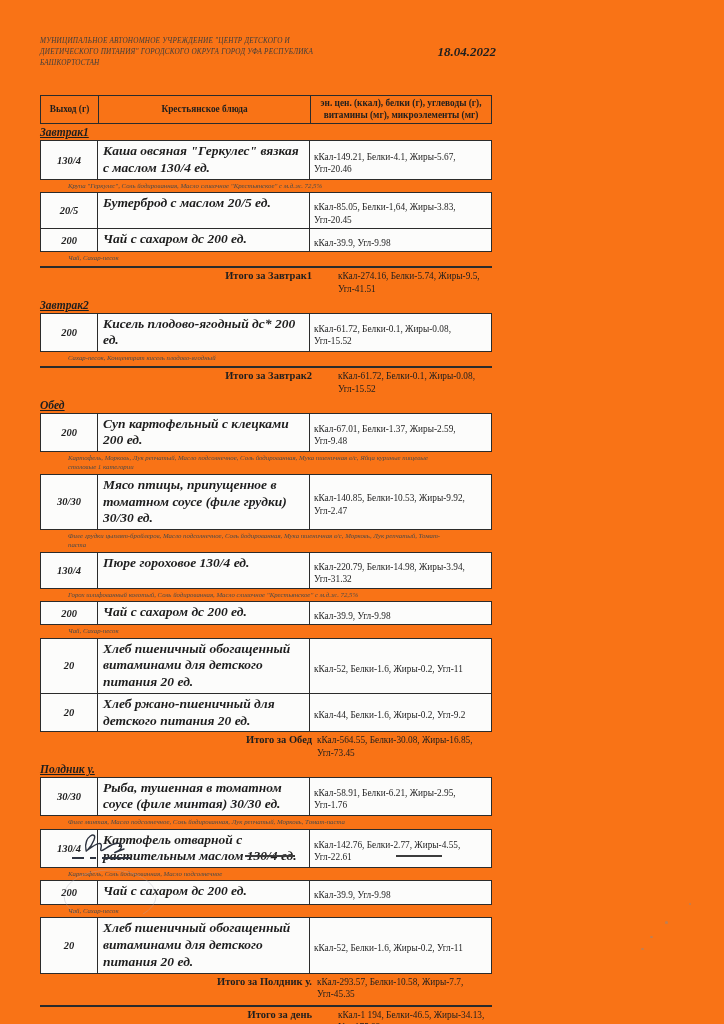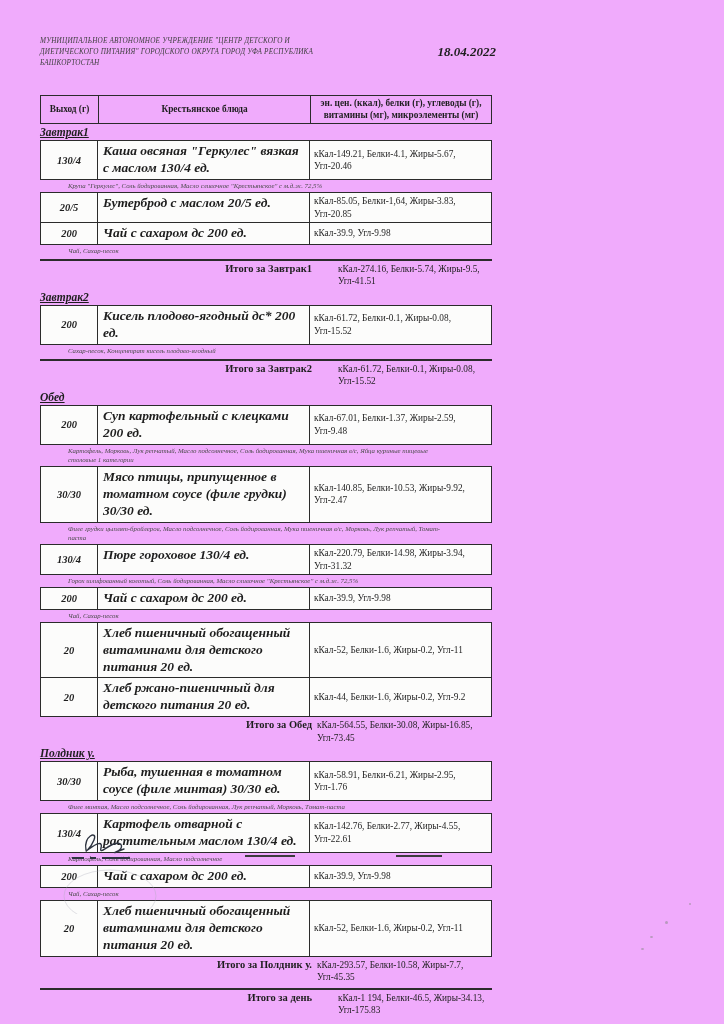--- a/index.html
+++ b/index.html
@@ -1,17 +1,17 @@
 <!DOCTYPE html>
 <html><head>
 <meta charset="utf-8">
 <style>
   html,body{margin:0;padding:0;background:#e8e8e8;}
   .page{
-    position:relative;width:724px;height:1024px;background:#f0abfc;
+    position:relative;width:724px;height:1024px;background:#f97316;
     font-family:"Liberation Serif","DejaVu Serif",serif;color:#1e1e1e;
     overflow:hidden;margin:0 auto;box-shadow:0 0 4px rgba(0,0,0,.2);
   }
   .org{
     position:absolute;left:40px;top:36px;width:300px;
     font-size:7.2px;line-height:1.5;font-style:italic;color:#3d3d3d;
     text-transform:uppercase;letter-spacing:.2px;
   }
   .date{
     position:absolute;left:426px;top:44px;width:70px;
@@ -37,21 +37,21 @@
   .menu-row+.menu-row{margin-top:-1.5px;}
   .cell-portion{
     font-weight:bold;font-style:italic;font-size:10.5px;padding:2px;
     display:flex;align-items:center;justify-content:center;
     border-right:1.5px solid #2b2b2b;
   }
   .cell-name{
     font-weight:bold;font-style:italic;font-size:13.5px;line-height:1.25;
     padding:2px 5px;border-right:1.5px solid #2b2b2b;
   }
-  .cell-nutr{font-size:9.3px;line-height:1.35;padding:2px 4px;display:flex;align-items:center;}
+  .cell-nutr{font-size:9.3px;line-height:1.35;padding:2px 4px;display:flex;align-items:center;margin-top:6px;}
   .note{
     font-size:6.8px;font-style:italic;color:#4a4a4a;line-height:1.35;
     margin:1px 0 2px 28px;width:385px;
   }
   .total-row{display:grid;grid-template-columns:272px 1fr;margin:2px 0 3px;}
   .total-row.divider{border-top:2.5px solid #2b2b2b;padding-top:2px;margin-top:4px;gap:21px;}
   .total-label{font-weight:bold;font-size:10.5px;text-align:right;white-space:nowrap;}
   .total-value{font-size:9.3px;line-height:1.35;padding-left:5px;}
   .signature{position:absolute;left:62px;top:824px;}
   .sig-line{position:absolute;top:855px;height:1.8px;background:#3c3c3c;}
@@ -83,21 +83,21 @@
         <div class="section-heading">Завтрак1</div>
         <div class="grid3 menu-row">
           <div class="cell-portion">130/4</div>
           <div class="cell-name">Каша овсяная "Геркулес" вязкая с маслом 130/4 ед.</div>
           <div class="cell-nutr">кКал-149.21, Белки-4.1, Жиры-5.67, Угл-20.46</div>
         </div>
         <div class="note">Крупа "Геркулес", Соль йодированная, Масло сливочное "Крестьянское" с м.д.ж. 72,5%</div>
         <div class="grid3 menu-row">
           <div class="cell-portion">20/5</div>
           <div class="cell-name">Бутерброд с маслом 20/5 ед.</div>
-          <div class="cell-nutr">кКал-85.05, Белки-1,64, Жиры-3.83, Угл-20.85</div>
+          <div class="cell-nutr">кКал-85.05, Белки-1,64, Жиры-3.83, Угл-20.45</div>
         </div>
         <div class="grid3 menu-row">
           <div class="cell-portion">200</div>
           <div class="cell-name">Чай с сахаром дс 200 ед.</div>
           <div class="cell-nutr">кКал-39.9, Угл-9.98</div>
         </div>
         <div class="note">Чай, Сахар-песок</div>
         <div class="total-row divider">
           <div class="total-label">Итого за Завтрак1</div>
           <div class="total-value">кКал-274.16, Белки-5.74, Жиры-9.5, Угл-41.51</div>

